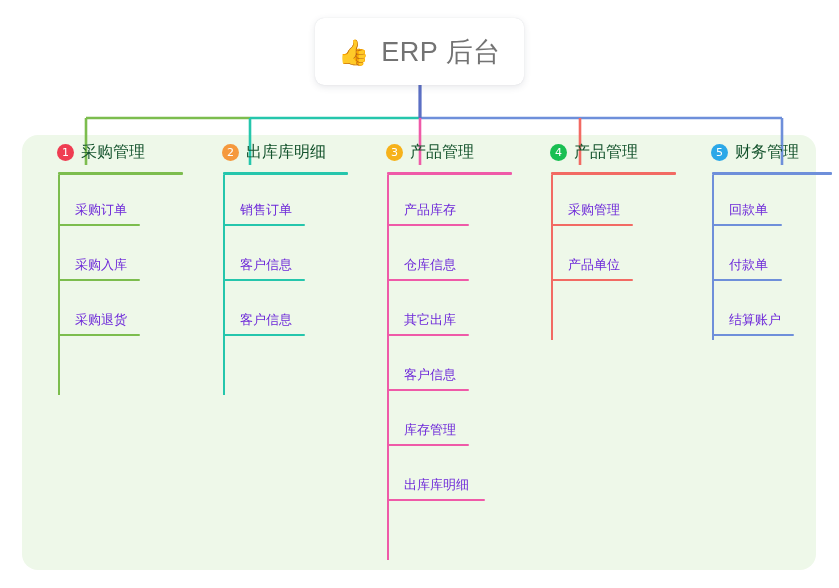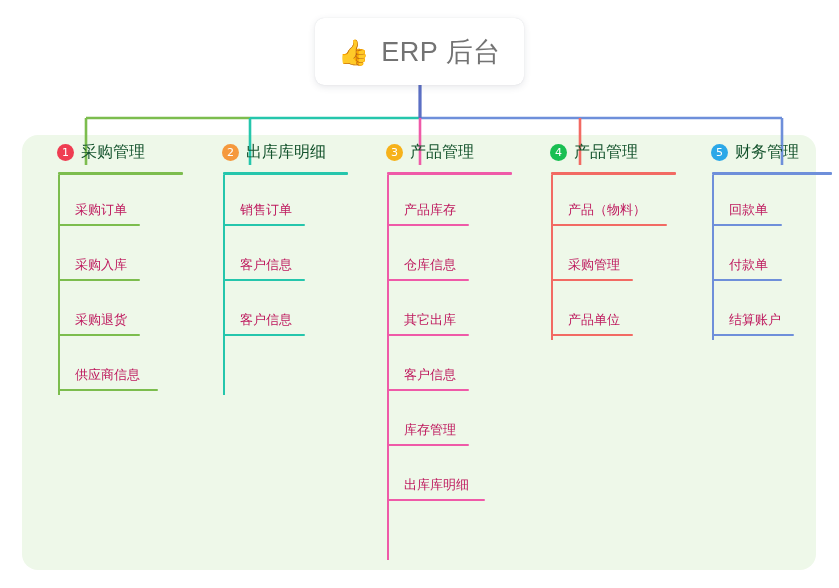--- a/index.html
+++ b/index.html
@@ -130,21 +130,21 @@
     bottom: 0;
   }
   .leaf {
     position: relative;
     height: 55px;
     box-sizing: border-box;
     padding-left: 35px;
   }
   .leaf-text {
     font-size: 13px;
-    color: #be185d;
+    color: #6d28d9;
     white-space: nowrap;
     position: absolute;
     left: 35px;
     bottom: 11px;
   }
   .leaf-rule {
     position: absolute;
     left: 18px;
     bottom: 4px;
     height: 2px;
@@ -189,24 +189,20 @@
             <div class="leaf-rule" style="background: rgb(124, 189, 78); width: 82px;"></div>
           </div>
           <div class="leaf">
             <span class="leaf-text">采购入库</span>
             <div class="leaf-rule" style="background: rgb(124, 189, 78); width: 82px;"></div>
           </div>
           <div class="leaf">
             <span class="leaf-text">采购退货</span>
             <div class="leaf-rule" style="background: rgb(124, 189, 78); width: 82px;"></div>
           </div>
-          <div class="leaf">
-            <span class="leaf-text">供应商信息</span>
-            <div class="leaf-rule" style="background: rgb(124, 189, 78); width: 100px;"></div>
-          </div>
         </div>
       </div>
       <div class="column" style="left: 183px; width: 160px;">
         <div class="col-head">
           <span class="badge" style="background: rgb(245, 153, 61);">2</span>
           <span class="col-title">出库库明细</span>
         </div>
         <div class="head-rule" style="background: rgb(37, 198, 172); width: 125px; margin-left: 18px;"></div>
         <div class="col-body">
           <div class="spine" style="background: rgb(37, 198, 172); height: 220px;"></div>
@@ -260,24 +256,20 @@
       </div>
       <div class="column" style="left: 511px; width: 165px;">
         <div class="col-head">
           <span class="badge" style="background: rgb(25, 191, 82);">4</span>
           <span class="col-title">产品管理</span>
         </div>
         <div class="head-rule" style="background: rgb(242, 106, 99); width: 125px; margin-left: 18px;"></div>
         <div class="col-body">
           <div class="spine" style="background: rgb(242, 106, 99); height: 165px;"></div>
           <div class="leaf">
-            <span class="leaf-text">产品（物料）</span>
-            <div class="leaf-rule" style="background: rgb(242, 106, 99); width: 116px;"></div>
-          </div>
-          <div class="leaf">
             <span class="leaf-text">采购管理</span>
             <div class="leaf-rule" style="background: rgb(242, 106, 99); width: 82px;"></div>
           </div>
           <div class="leaf">
             <span class="leaf-text">产品单位</span>
             <div class="leaf-rule" style="background: rgb(242, 106, 99); width: 82px;"></div>
           </div>
         </div>
       </div>
       <div class="column" style="left: 672px; width: 125px;">

